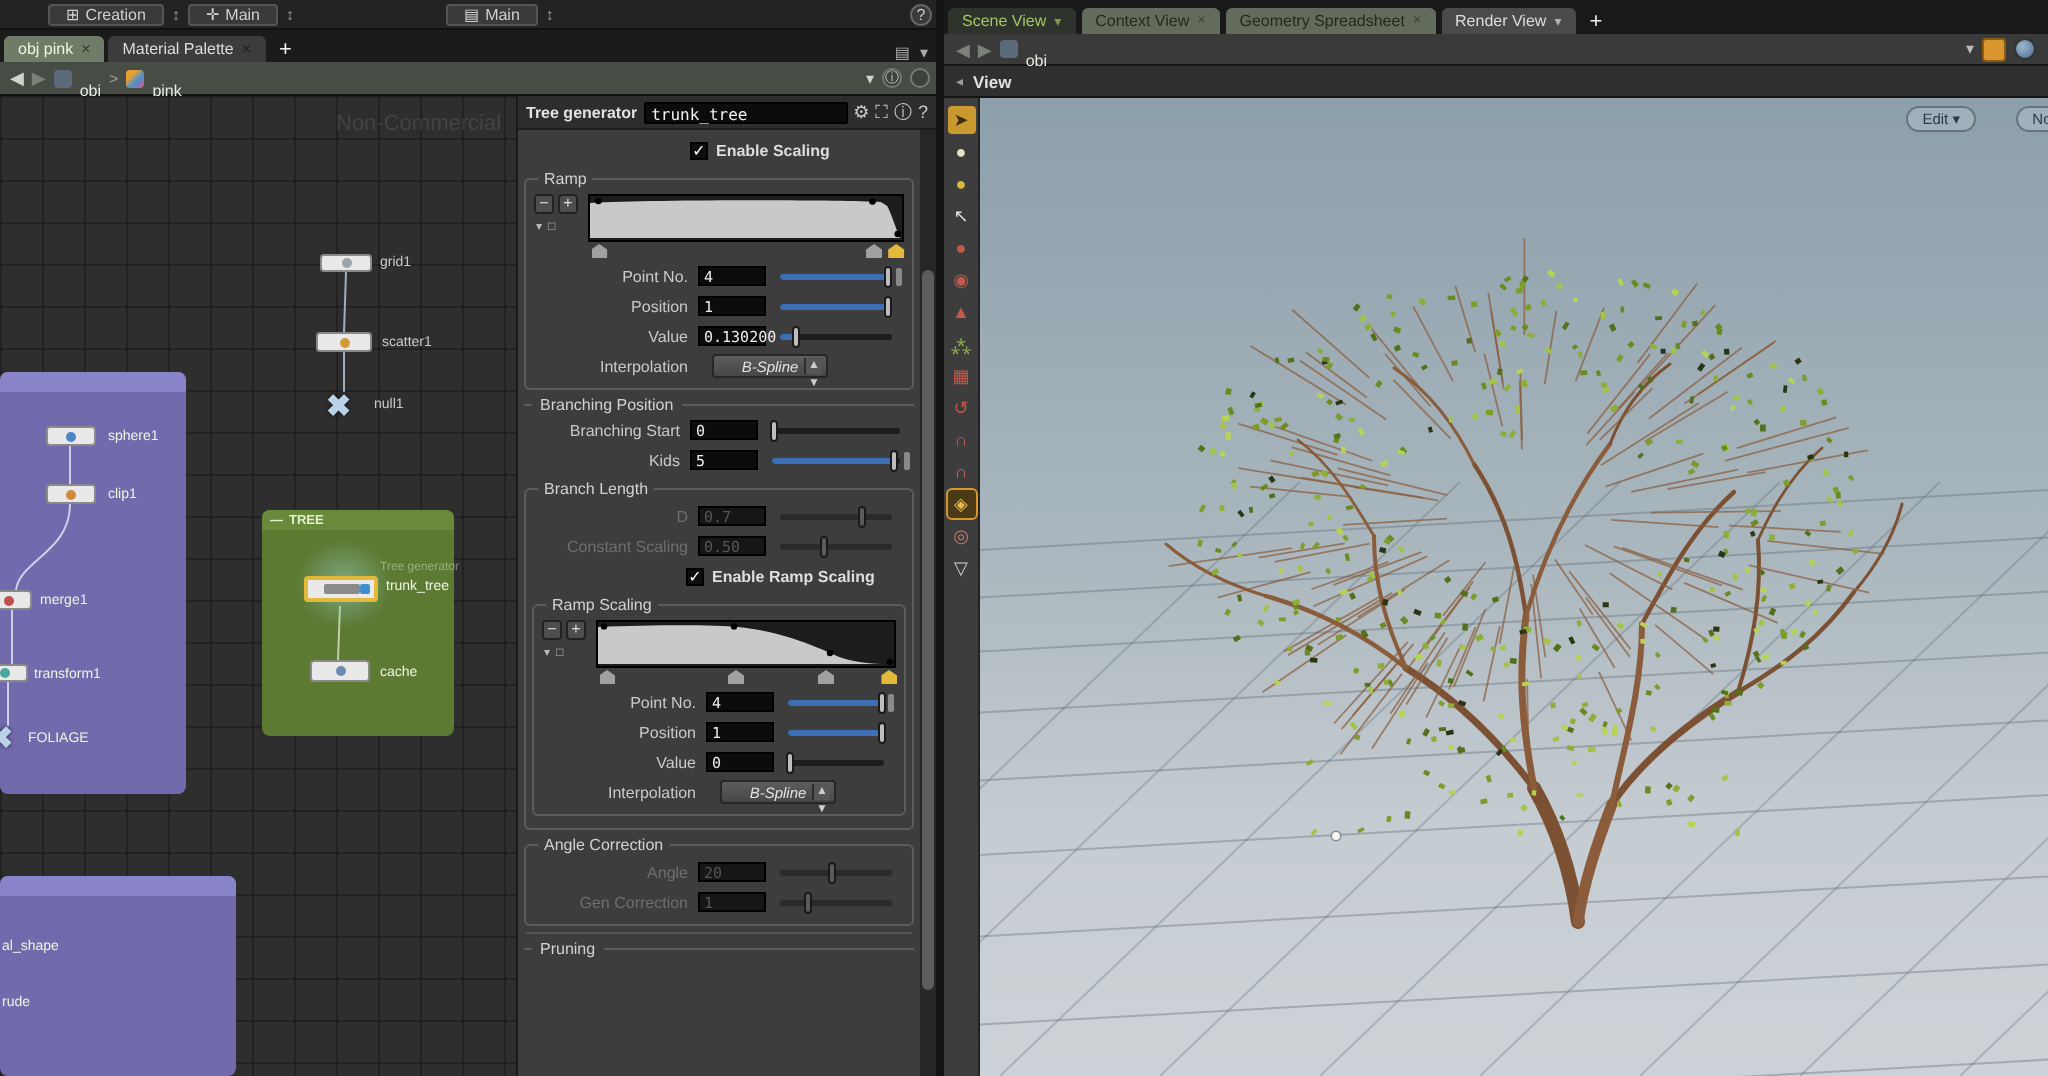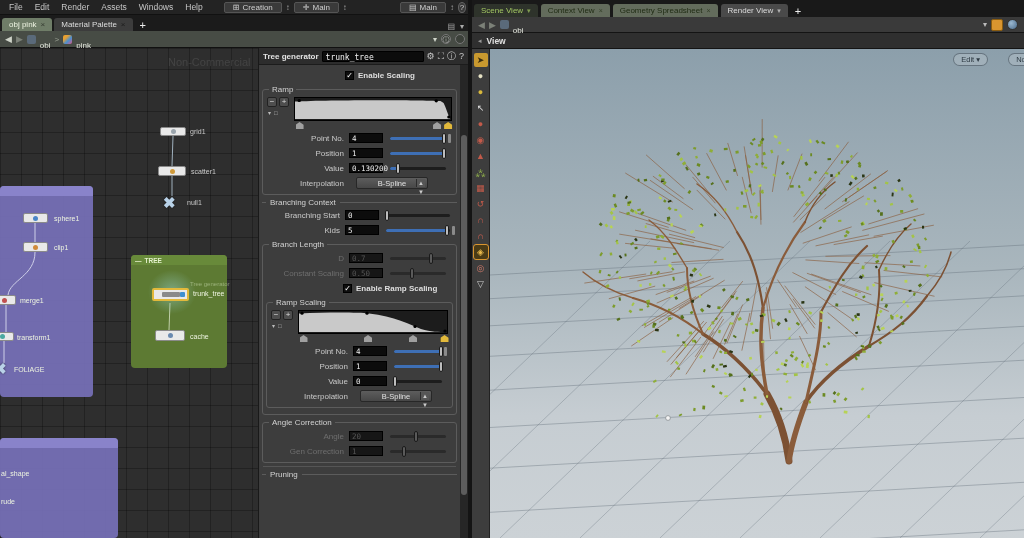--- a/index.html
+++ b/index.html
@@ -85,21 +85,21 @@
   .ramp { display:flex; gap:3px; margin:2px 2px 0 2px; }
   .ramp-left { display:flex; flex-direction:column; gap:2px; width:24px; }
   .rbtns { display:flex; gap:2px; }
   .rbtn { width:10px; height:10px; background:#4e4e4e; border:1px solid #222; color:#ddd; font-size:8px; line-height:8px; text-align:center; border-radius:2px; }
   .rmini { color:#bbb; font-size:6px; letter-spacing:3px; padding-left:1px; }
   .ramp-main { flex:1; }
   .ramp-display { width:100%; height:24px; display:block; background:#1c1c1c; border:1px solid #000; }
   .ramp-handles { position:relative; height:8px; margin-top:1px; }
   .house { position:absolute; width:8px; height:7px; background:#a0a0a0; clip-path:polygon(50% 0,100% 40%,100% 100%,0 100%,0 40%); }
   .house.sel { background:#e2b93b; outline:1px solid #b08a10; }
-  .pdrop { width:72px; height:12px; background:linear-gradient(#5d5d5d,#474747); border:1px solid #272727; border-radius:2px; color:#e2e2e2; font-size:7.5px; display:flex; align-items:center; justify-content:center; gap:4px; position:relative; margin-left:7px; }
+  .pdrop { width:58px; height:12px; background:linear-gradient(#5d5d5d,#474747); border:1px solid #272727; border-radius:2px; color:#e2e2e2; font-size:7.5px; display:flex; align-items:center; justify-content:center; gap:4px; position:relative; margin-left:7px;font-style:italic; }
   .pdrop .dd { position:absolute; right:2px; top:1px; bottom:1px; width:9px; background:#565656; border-left:1px solid #2c2c2c; color:#ccc; font-size:6px; line-height:9px; text-align:center; }
   .ptabs { display:flex; gap:2px; margin:2px 0 0 6px; }
   .ptab { font-size:8px; padding:2px 8px 1px 8px; background:#474747; color:#c4c4c4; border:1px solid #2a2a2a; border-bottom:none; border-radius:3px 3px 0 0; }
   .ptab.active { background:#6a6a6a; color:#f0f0f0; }
   .pscroll { position:absolute; right:0; top:17px; width:8px; bottom:0; background:#262626; }
   .pscroll .thumb { position:absolute; left:1px; width:6px; top:70px; height:360px; background:#5c5c5c; border-radius:3px; }
   
   .vdiv { position:absolute; left:468px; top:0; width:4px; height:538px; background:#141414; }
   
   .rtop { position:absolute; left:472px; top:0; width:552px; height:17px; background:#191919; display:flex; align-items:flex-end; gap:3px; padding:0 2px; }
@@ -122,28 +122,20 @@
   .viewport { position:absolute; left:490px; top:49px; width:534px; height:489px; overflow:hidden;
     background:linear-gradient(#8c9fab, #a9b6bd 45%, #c6cdd2 75%, #ccd2d6); }
   .pill { position:absolute; border:1px solid rgba(70,85,95,.65); border-radius:7px; font-size:7.5px; color:#2f3b44; padding:1px 7px; background:rgba(218,225,229,.25); white-space:nowrap; }
 </style>
 </head>
 <body>
 
 <div id="app">
 
   <div class="menubar">
-    <span id="menubar-items" style="display:flex;gap:2px">
-        <span class="menu-item">File</span>
-        <span class="menu-item">Edit</span>
-        <span class="menu-item">Render</span>
-        <span class="menu-item">Assets</span>
-        <span class="menu-item">Windows</span>
-        <span class="menu-item">Help</span>
-      </span>
     <span style="width:18px"></span>
     <span class="shelf-btn">
       <span>⊞</span>
       <span>Creation</span>
     </span>
     <span class="spin">↕</span>
     <span class="shelf-btn">
       <span>✛</span>
       <span>Main</span>
     </span>
@@ -338,21 +330,21 @@
         <div class="prow">
           <span class="plabel">Interpolation</span>
           <div class="pdrop">
             <span>B-Spline</span>
             <span class="dd">▲<br>▼</span>
           </div>
         </div>
       </fieldset>
 
       <div class="rule-label">
-          <span>Branching Context</span>
+          <span>Branching Position</span>
         </div>
 
       <div class="prow">
         <span class="plabel">Branching Start</span>
         <span class="pfield">0</span>
         <div class="pslider">
             <div class="handle" style="left: calc(2% - 2px);"></div>
           </div>
       </div>
       <div class="prow">

